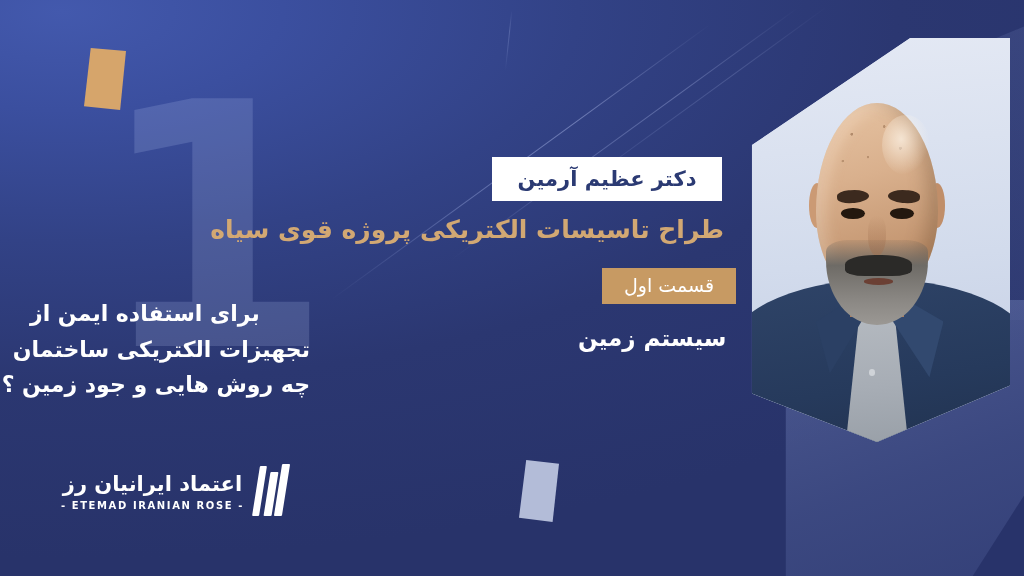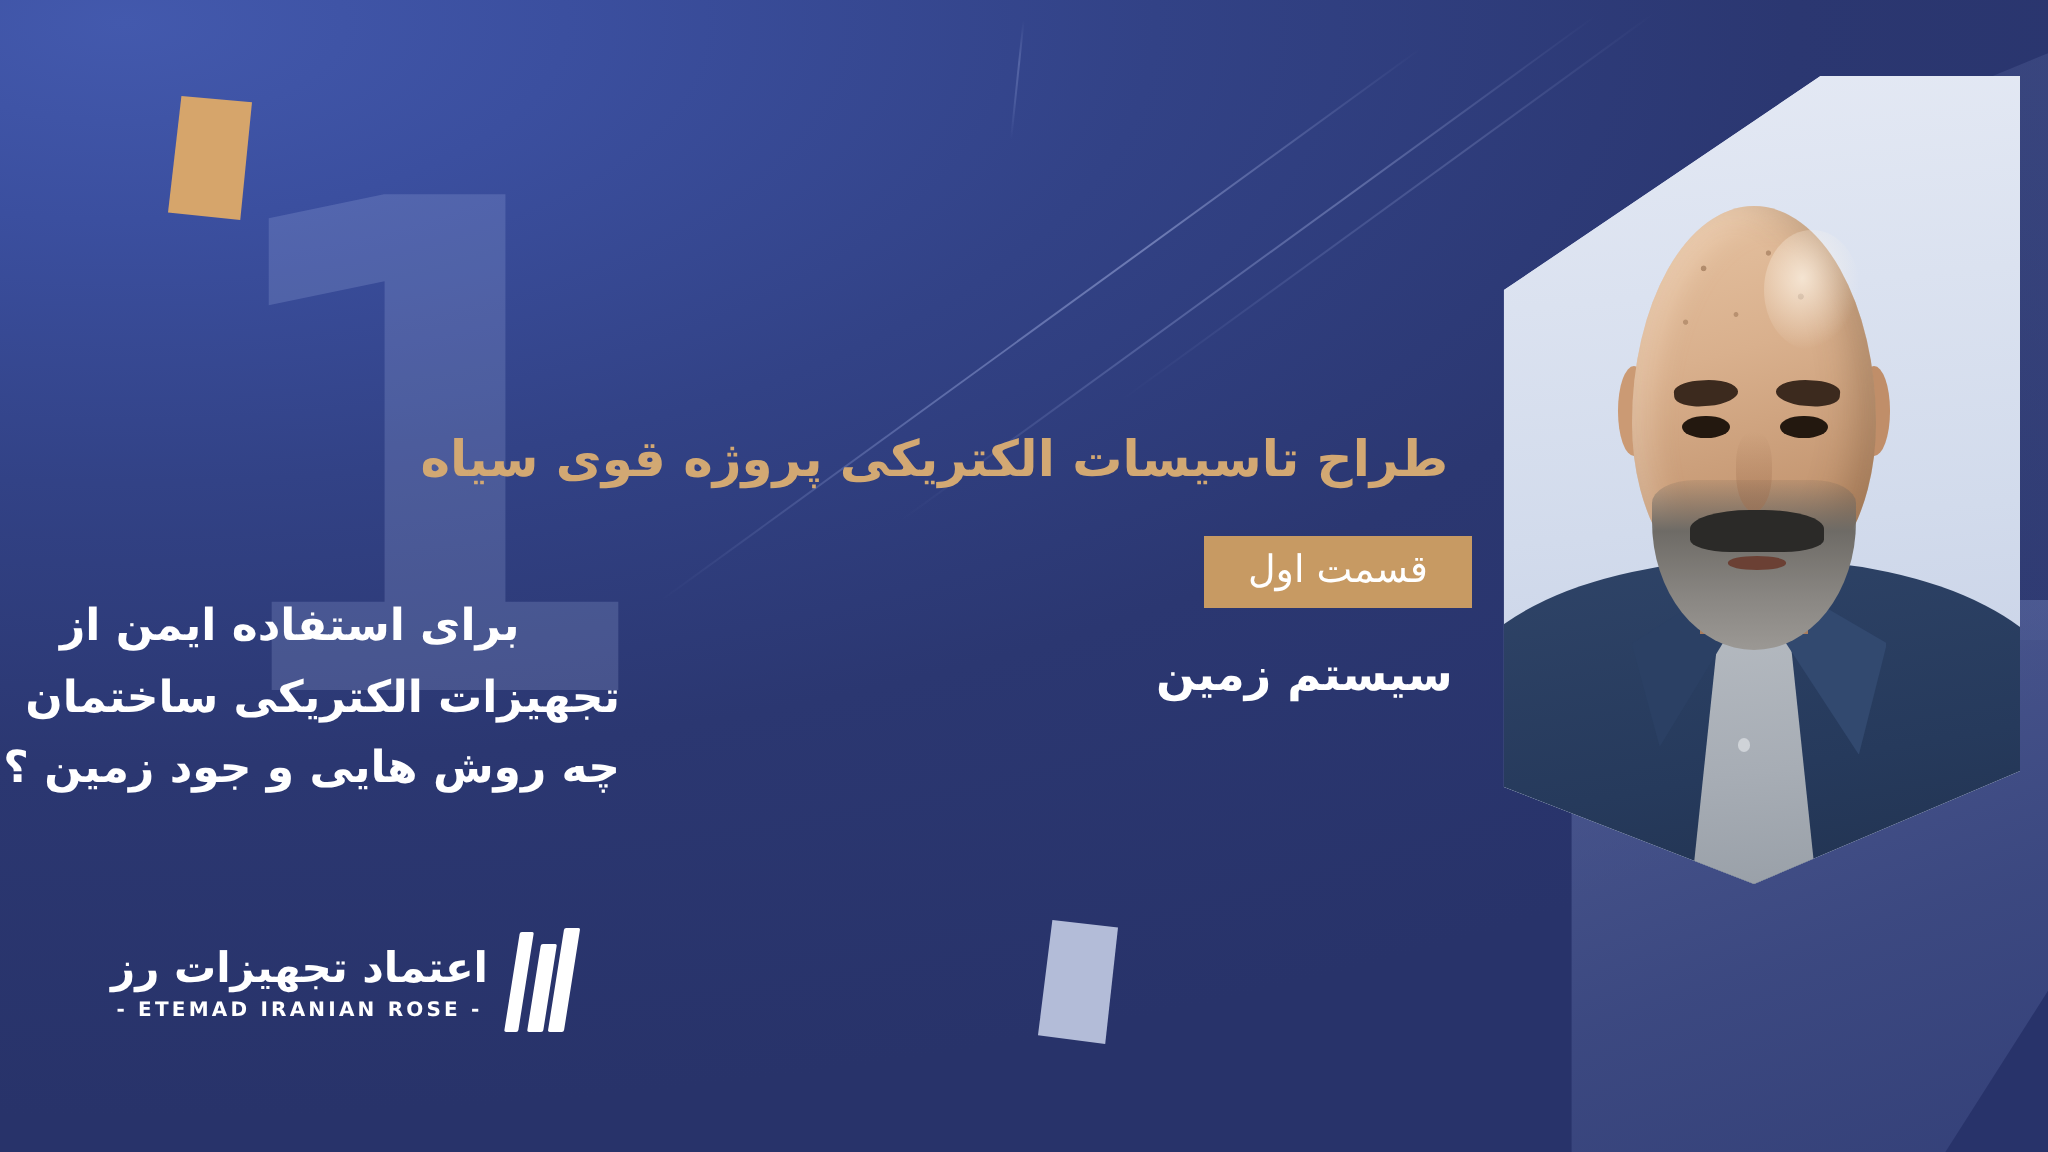--- a/index.html
+++ b/index.html
@@ -242,38 +242,39 @@
       <div class="pt-browL"></div>
       <div class="pt-browR"></div>
       <div class="pt-eyeL"></div>
       <div class="pt-eyeR"></div>
       <div class="pt-nose"></div>
       <div class="pt-mouth"></div>
       <div class="pt-mous"></div>
     </div>
   </div>
 
+  <div class="speaker-name">دکتر عظیم آرمین</div>
 
   <div class="speaker-role">طراح تاسیسات الکتریکی پروژه قوی سیاه</div>
 
   <div class="episode-badge">قسمت اول</div>
 
   <div class="episode-title">سیستم زمین</div>
 
   <div class="headline">
     <span>برای استفاده ایمن از</span>
     <span>تجهیزات الکتریکی ساختمان</span>
     <span>چه روش هایی و جود زمین ؟</span>
   </div>
 
   <div class="brand">
     <div class="brand-mark">
       <i class="b1"></i>
         <i class="b2"></i>
         <i class="b3"></i>
     </div>
     <div class="brand-text">
-      <div class="brand-fa">اعتماد تجهیزات رز</div>
+      <div class="brand-fa">اعتماد ایرانیان رز</div>
       <div class="brand-en">- ETEMAD IRANIAN ROSE -</div>
     </div>
   </div>
 
 </div>
 
 </body></html>

